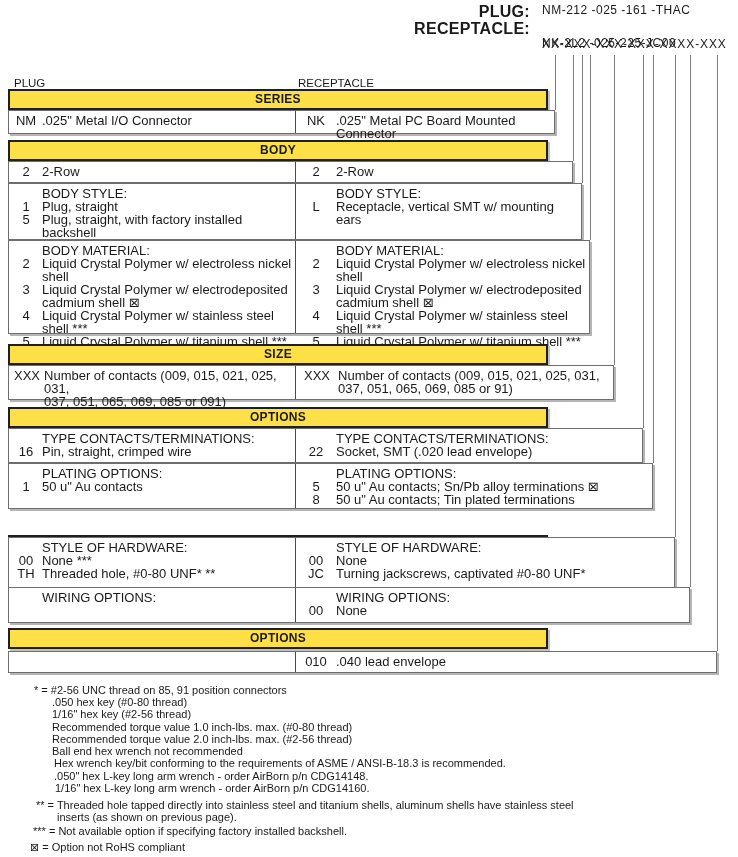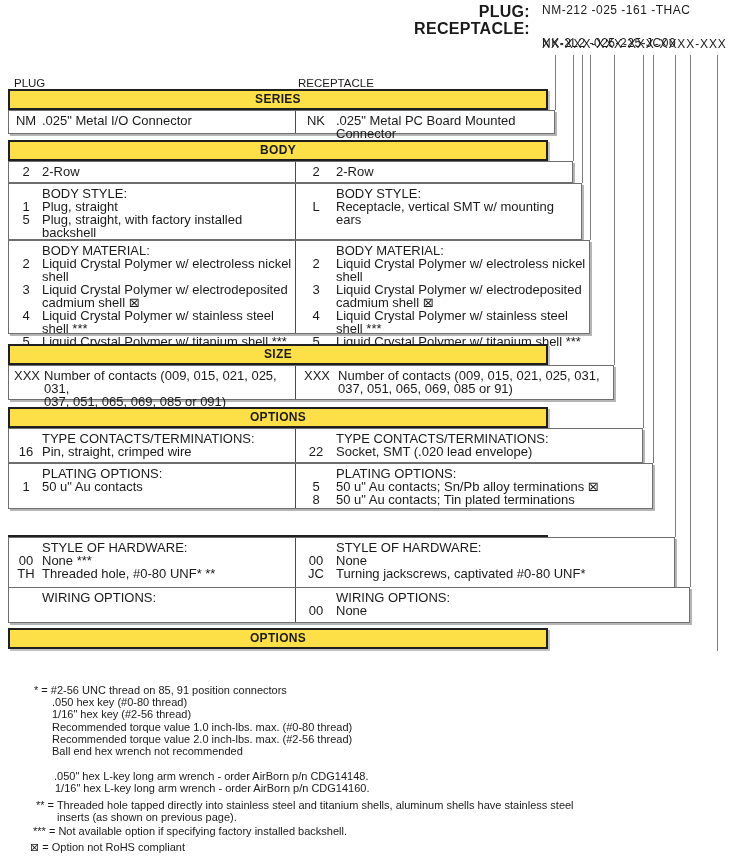--- a/index.html
+++ b/index.html
@@ -258,27 +258,38 @@
     <div class="col col-r">
       <div class="subtitle">WIRING OPTIONS:</div>
       <div class="row">
         <span class="code">00</span>
         <span class="desc">None</span>
       </div>
     </div>
   </div>
 
   <div class="hdr" style="top:628px">OPTIONS</div>
+  <div class="cbox" style="top:651px;width:709px;height:22px">
+    <div class="divider"></div>
+    <div class="col col-l"></div>
+    <div class="col col-r">
+      <div class="row">
+        <span class="code">010</span>
+        <span class="desc">.040 lead envelope</span>
+      </div>
+    </div>
+  </div>
 
   <div class="fn" style="left:34px;top:684px">* = #2-56 UNC thread on 85, 91 position connectors</div>
   <div class="fn" style="left:52px;top:696px">.050 hex key (#0-80 thread)</div>
   <div class="fn" style="left:52px;top:708px">1/16" hex key (#2-56 thread)</div>
   <div class="fn" style="left:52px;top:721px">Recommended torque value 1.0 inch-lbs. max. (#0-80 thread)</div>
   <div class="fn" style="left:52px;top:733px">Recommended torque value 2.0 inch-lbs. max. (#2-56 thread)</div>
   <div class="fn" style="left:52px;top:745px">Ball end hex wrench not recommended</div>
+  <div class="fn" style="left:54px;top:757px">Hex wrench key/bit conforming to the requirements of ASME / ANSI-B-18.3 is recommended.</div>
   <div class="fn" style="left:54px;top:770px">.050" hex L-key long arm wrench - order AirBorn p/n CDG14148.</div>
   <div class="fn" style="left:55px;top:782px">1/16" hex L-key long arm wrench - order AirBorn p/n CDG14160.</div>
   <div class="fn" style="left:36px;top:799px">** = Threaded hole tapped directly into stainless steel and titanium shells, aluminum shells have stainless steel</div>
   <div class="fn" style="left:57px;top:811px">inserts (as shown on previous page).</div>
   <div class="fn" style="left:33px;top:825px">*** = Not available option if specifying factory installed backshell.</div>
   <div class="fn" style="left:30px;top:841px">⊠ = Option not RoHS compliant</div>
 
 </div>
 
 </body></html>

